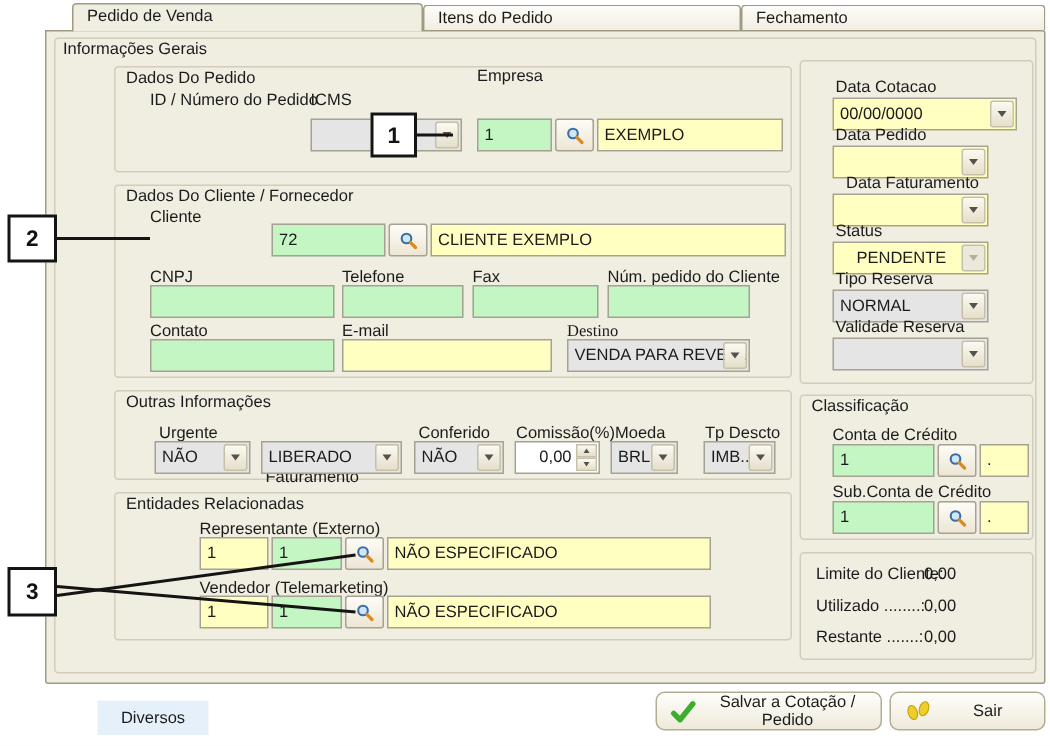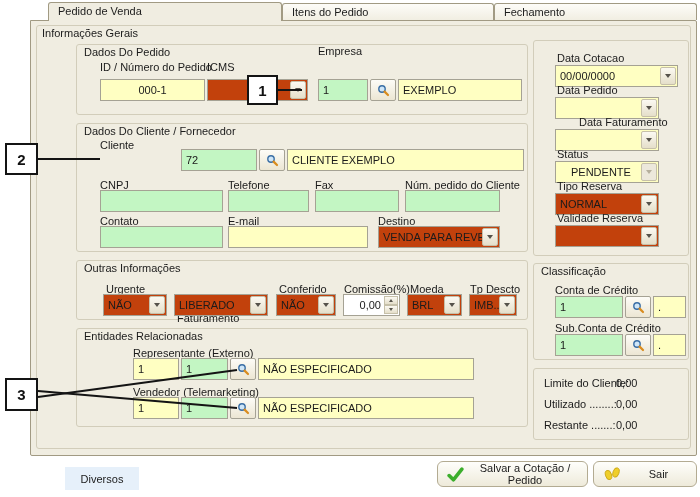--- a/index.html
+++ b/index.html
@@ -28,21 +28,21 @@
   
   .field {
     position:absolute; height:22px; border:1px solid #a5a294; background:#fff;
     line-height:20px; padding-left:4px; overflow:hidden; white-space:nowrap;
   }
   .field.yellow { background:#ffffc2; }
   .field.green  { background:#c3f6c3; }
   .field.center { text-align:center; padding-left:0; }
   
   .combo {
-    position:absolute; height:22px; border:1px solid #a5a294; background:#c2410c;
+    position:absolute; height:22px; border:1px solid #a5a294; background:#e5e5e5;
     line-height:20px; padding:0 19px 0 4px; overflow:hidden; white-space:nowrap;
   }
   .combo.yellow { background:#ffffc2; }
   .dd {
     position:absolute; right:1px; top:1px; width:16px; height:18px;
     background:linear-gradient(#fbf9f2,#e5dfca); border:1px solid #c6c0a9; border-radius:2px;
     display:flex; align-items:center; justify-content:center;
   }
   .dd .arr { width:0; height:0; border-left:3px solid transparent; border-right:3px solid transparent; border-top:4px solid #55524a; }
   .dd.disabled { background:#ece8db; }
@@ -98,21 +98,20 @@
 
   <div id="panel"></div>
 
   <div class="group" style="left:36px;top:25px;width:655px;height:424px;"></div>
   <div class="gtitle" style="left:42px;top:27px;">Informações Gerais</div>
 
   <div class="group" style="left:76px;top:44px;width:452px;height:71px;"></div>
   <div class="gtitle" style="left:84px;top:46px;">Dados Do Pedido</div>
 
   <div class="lbl" style="left:100px;top:61px;">ID / Número do Pedido</div>
-  <div class="field yellow center" style="left:100px;top:79px;width:105px;">000-1</div>
 
   <div class="lbl" style="left:207px;top:61px;">ICMS</div>
   <div class="combo" style="left:207px;top:79px;width:101px;">
     <span></span>
     <span class="dd">
         <span class="arr"></span>
       </span>
   </div>
 
   <div class="lbl" style="left:318px;top:45px;">Empresa</div>
@@ -142,21 +141,21 @@
   <div class="lbl" style="left:228px;top:179px;">Telefone</div>
   <div class="lbl" style="left:315px;top:179px;">Fax</div>
   <div class="lbl" style="left:405px;top:179px;">Núm. pedido do Cliente</div>
   <div class="field green" style="left:100px;top:190px;width:123px;"></div>
   <div class="field green" style="left:228px;top:190px;width:81px;"></div>
   <div class="field green" style="left:315px;top:190px;width:84px;"></div>
   <div class="field green" style="left:405px;top:190px;width:95px;"></div>
 
   <div class="lbl" style="left:100px;top:215px;">Contato</div>
   <div class="lbl" style="left:228px;top:215px;">E-mail</div>
-  <div class="lbl" style="left:378px;top:215px;">Destino</div>
+  <div class="lbl" style="left:378px;top:215px;font-family:Liberation Serif, serif;">Destino</div>
   <div class="field green" style="left:100px;top:226px;width:123px;"></div>
   <div class="field yellow" style="left:228px;top:226px;width:140px;"></div>
   <div class="combo" style="left:378px;top:226px;width:122px;">
     <span>VENDA PARA REVEN...</span>
     <span class="dd">
         <span class="arr"></span>
       </span>
   </div>
 
   <div class="group" style="left:76px;top:260px;width:452px;height:60px;"></div>
@@ -193,21 +192,21 @@
       <div>
           <span class="up-arr"></span>
         </div>
       <div>
           <span class="dn-arr"></span>
         </div>
     </span>
   </div>
 
   <div class="lbl" style="left:410px;top:283px;">Moeda</div>
-  <div class="combo" style="left:407px;top:294px;width:55px;">
+  <div class="combo" style="left:407px;top:294px;width:45px;">
     <span>BRL</span>
     <span class="dd">
         <span class="arr"></span>
       </span>
   </div>
 
   <div class="lbl" style="left:470px;top:283px;">Tp Descto</div>
   <div class="combo" style="left:469px;top:294px;width:48px;">
     <span>IMB...</span>
     <span class="dd">
@@ -251,21 +250,21 @@
   </div>
 
   <div class="lbl" style="left:557px;top:84px;">Data Pedido</div>
   <div class="combo yellow" style="left:555px;top:97px;width:104px;">
     <span></span>
     <span class="dd">
         <span class="arr"></span>
       </span>
   </div>
 
-  <div class="lbl" style="left:540px;top:116px;padding-left:39px;">Data Faturamento</div>
+  <div class="lbl" style="left:525px;top:116px;padding-left:39px;">Data Faturamento</div>
   <div class="combo yellow" style="left:555px;top:129px;width:104px;">
     <span></span>
     <span class="dd">
         <span class="arr"></span>
       </span>
   </div>
 
   <div class="lbl" style="left:557px;top:148px;">Status</div>
   <div class="combo yellow" style="left:555px;top:161px;width:104px;padding-left:15px;">
     <span>PENDENTE</span>

